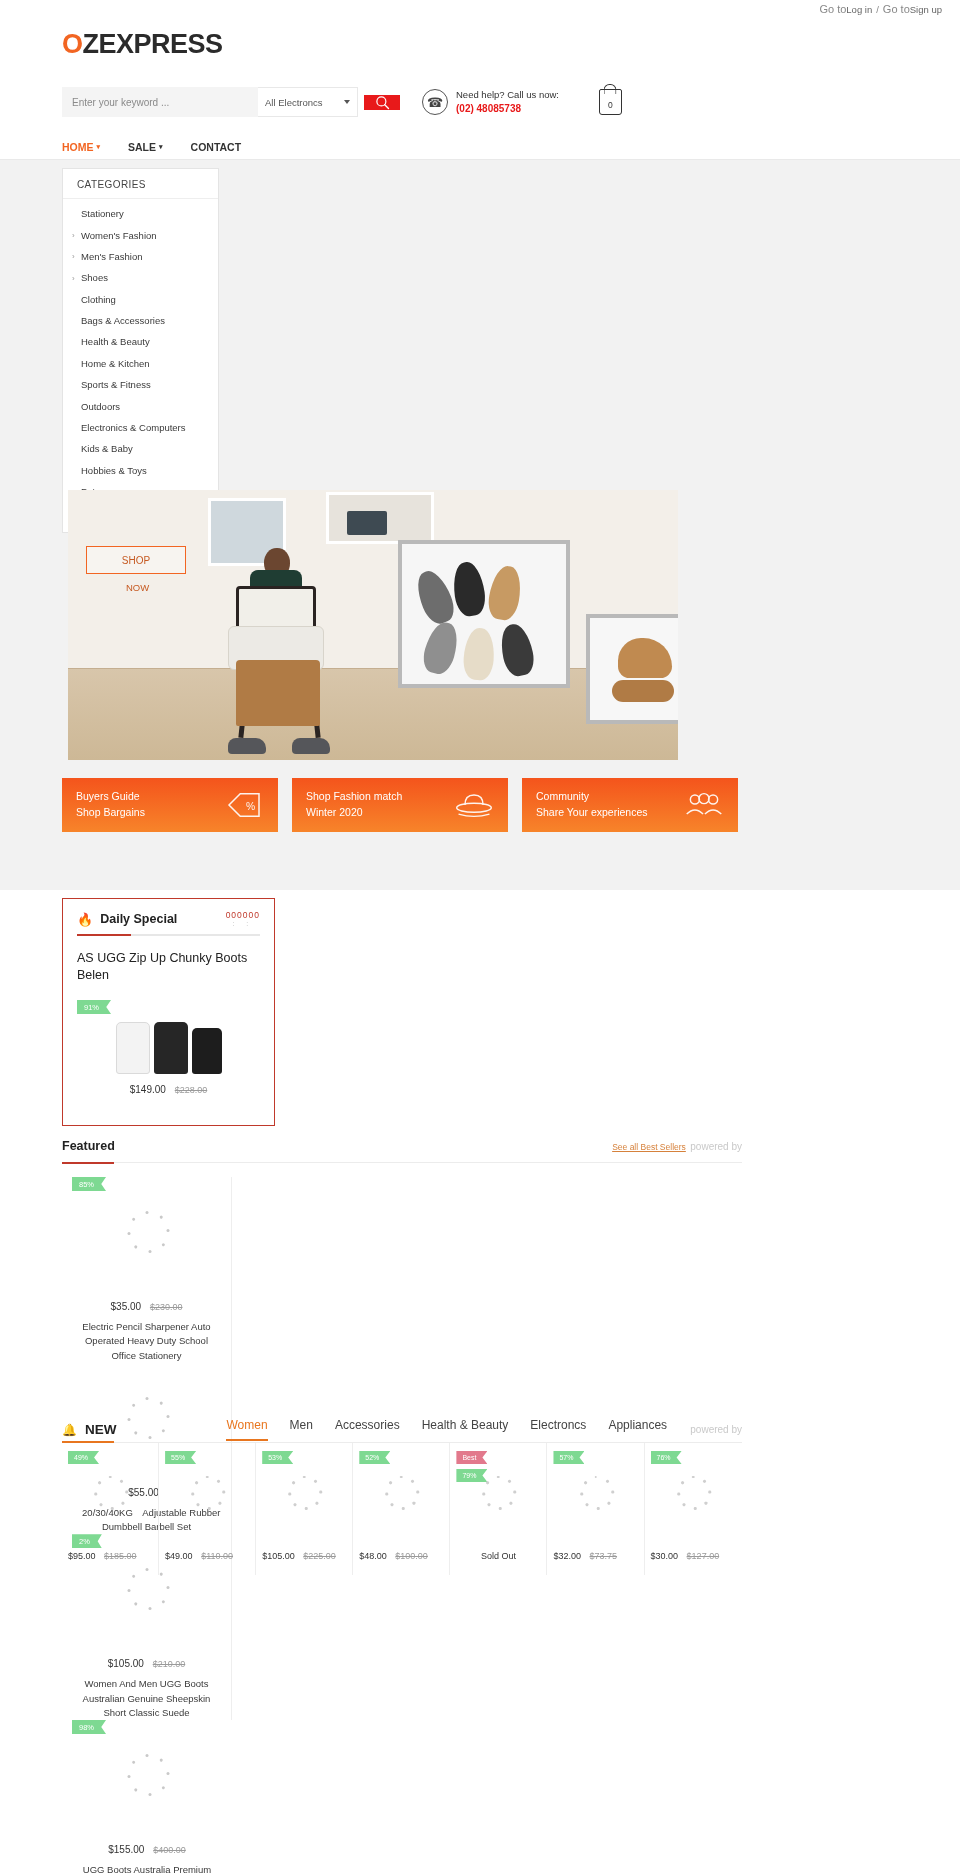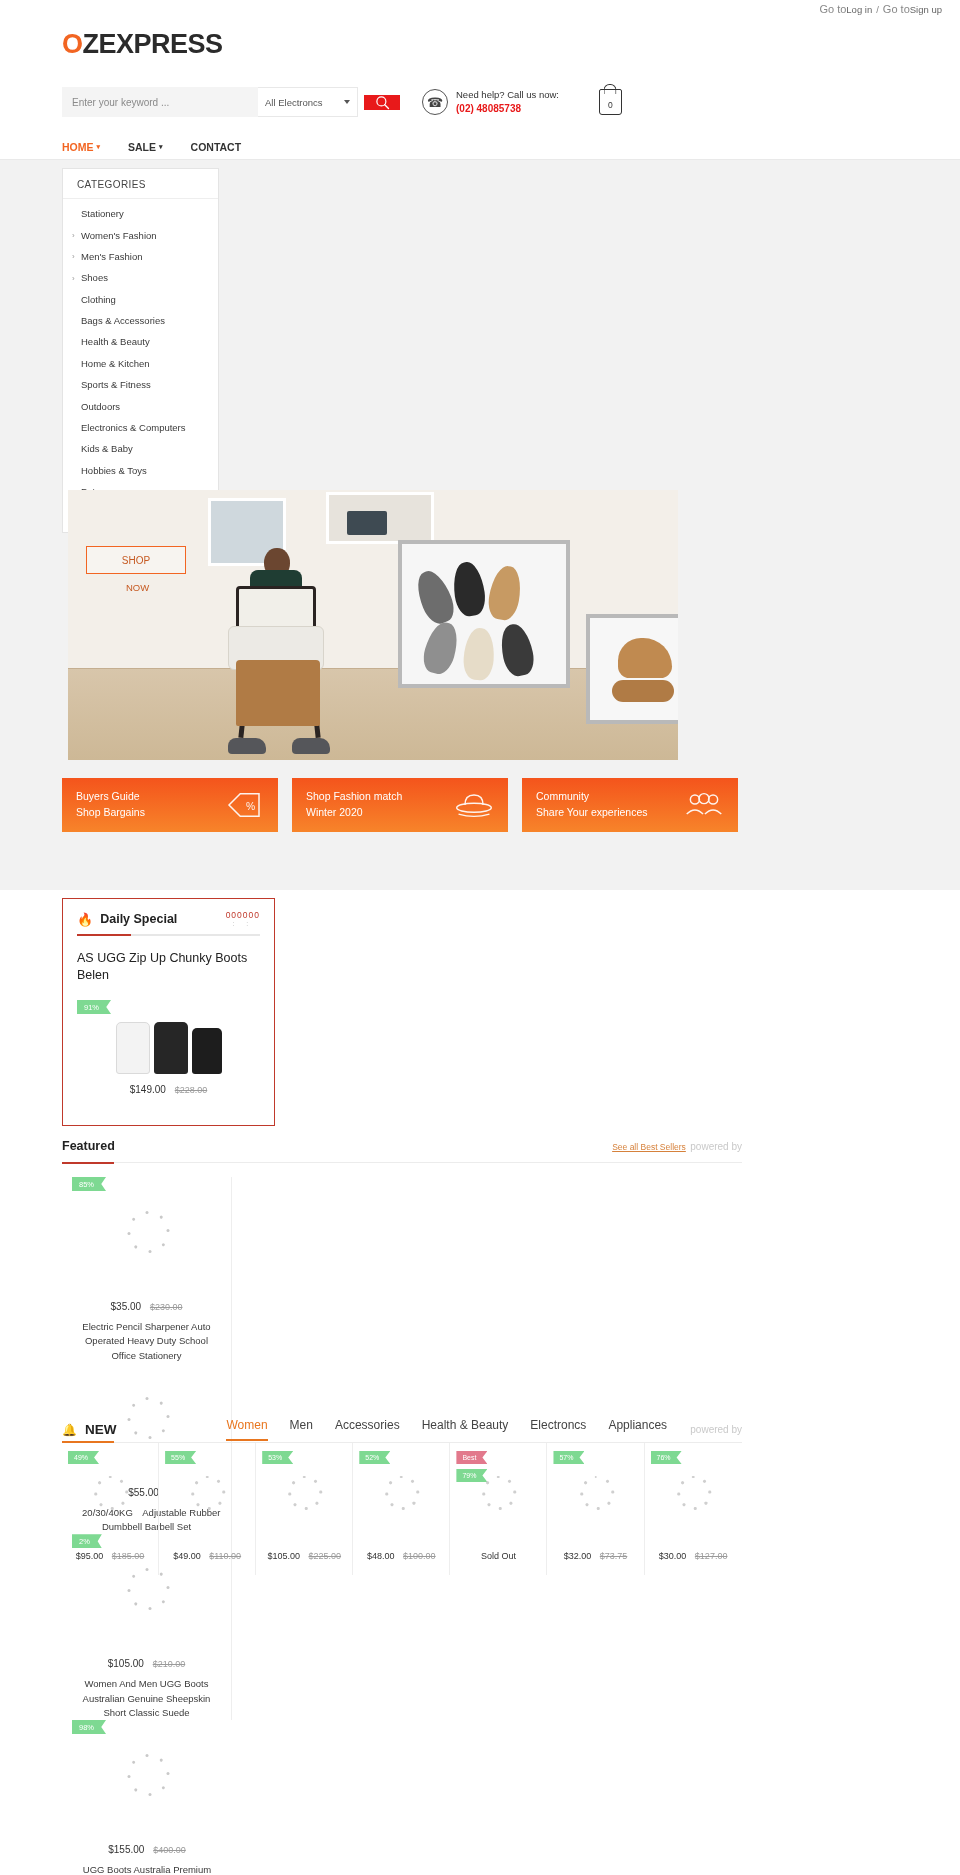--- a/index.html
+++ b/index.html
@@ -176,21 +176,21 @@
   .new-rule::before { content:""; position:absolute; left:0; top:-1px; width:52px; height:2px; background:#e8761f;}
   .new-grid { display: flex; margin-top: 0; }
   .ncard { width: 97.1px; padding: 10px 6px 0 6px; position: relative;
            border-right: 1px solid #eee; height: 132px; }
   .ncard:last-child { border-right: none; }
   .nimg { height: 76px; position: relative; }
   .nspin { position: absolute; left: 50%; top: 52%; transform: translate(-50%,-50%);
            width: 34px; height: 34px; }
   .nspin i { position: absolute; width: 2.5px; height: 2.5px; background: #cfcfcf;
              border-radius: 50%; left: 50%; top: 0; transform-origin: 1.25px 17px; }
-  .nprice { text-align: center; font-size: 9px; margin-top: 22px; }
+  .nprice { text-align: left; font-size: 9px; margin-top: 22px; }
   .nbadge { position: absolute; left: 6px; top: 8px; height: 13px; padding: 0 11px 0 6px;
             background: #7ed992; color: #fff; font-size: 7px;
             display: flex; align-items: center;
             clip-path: polygon(0 0, 100% 0, 84% 50%, 100% 100%, 0 100%); }
   .nbadge.best { background: #e2798c; top: 8px; }
   .nbadge.second { top: 26px; }
   .soldout { text-align: center; font-size: 9px; color: #333; }
 </style>
 </head>
 <body>

